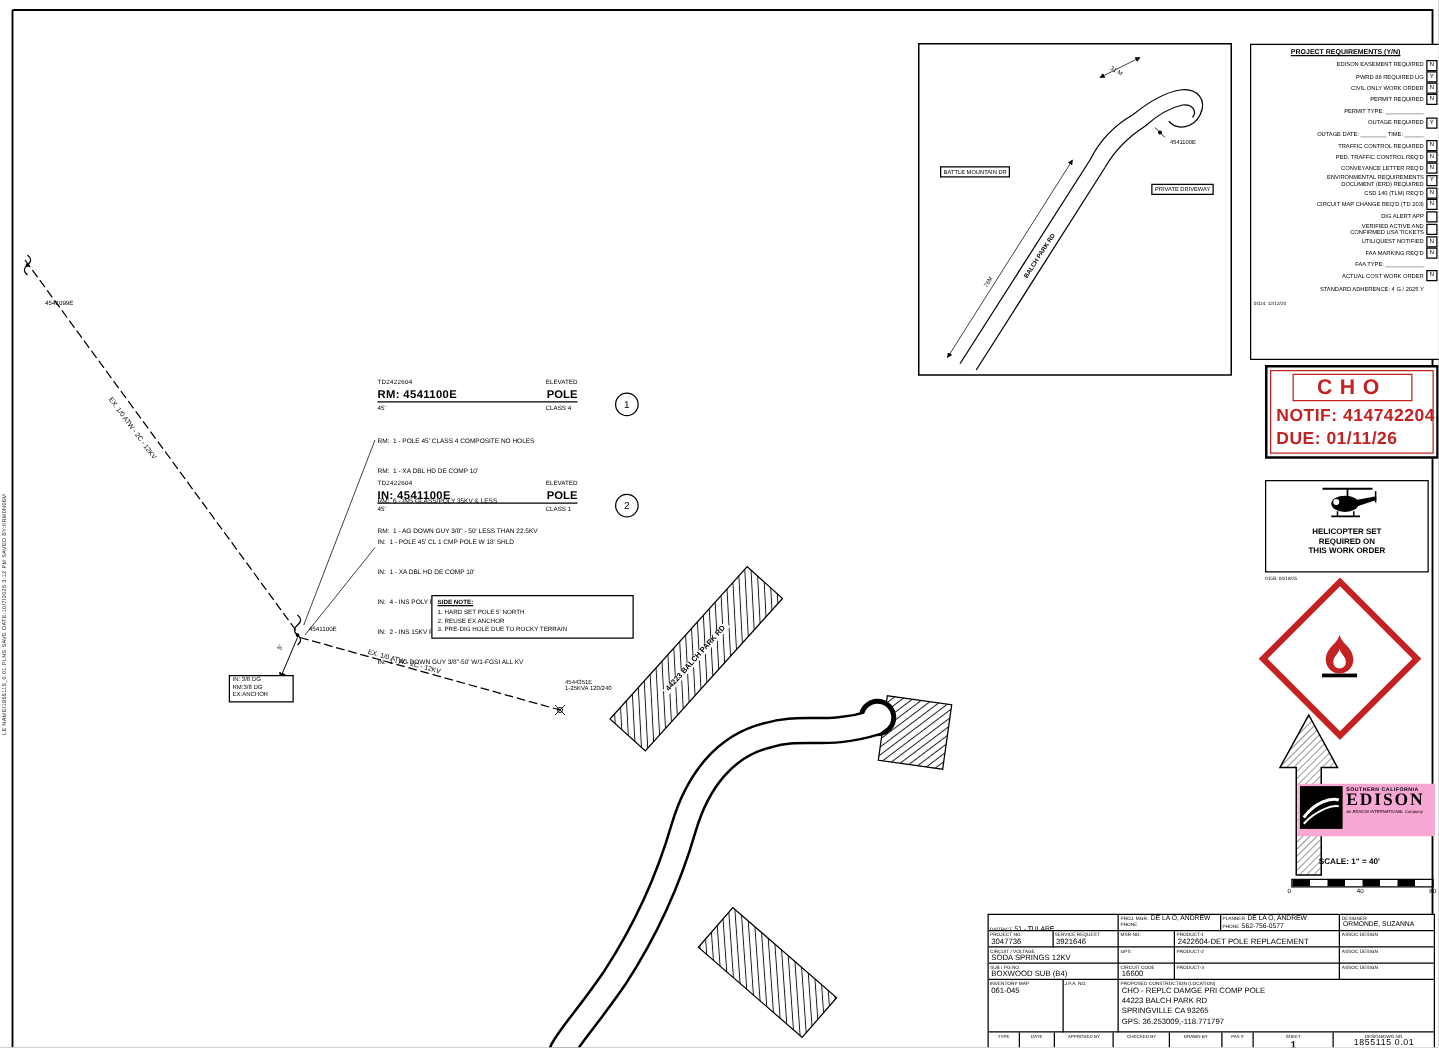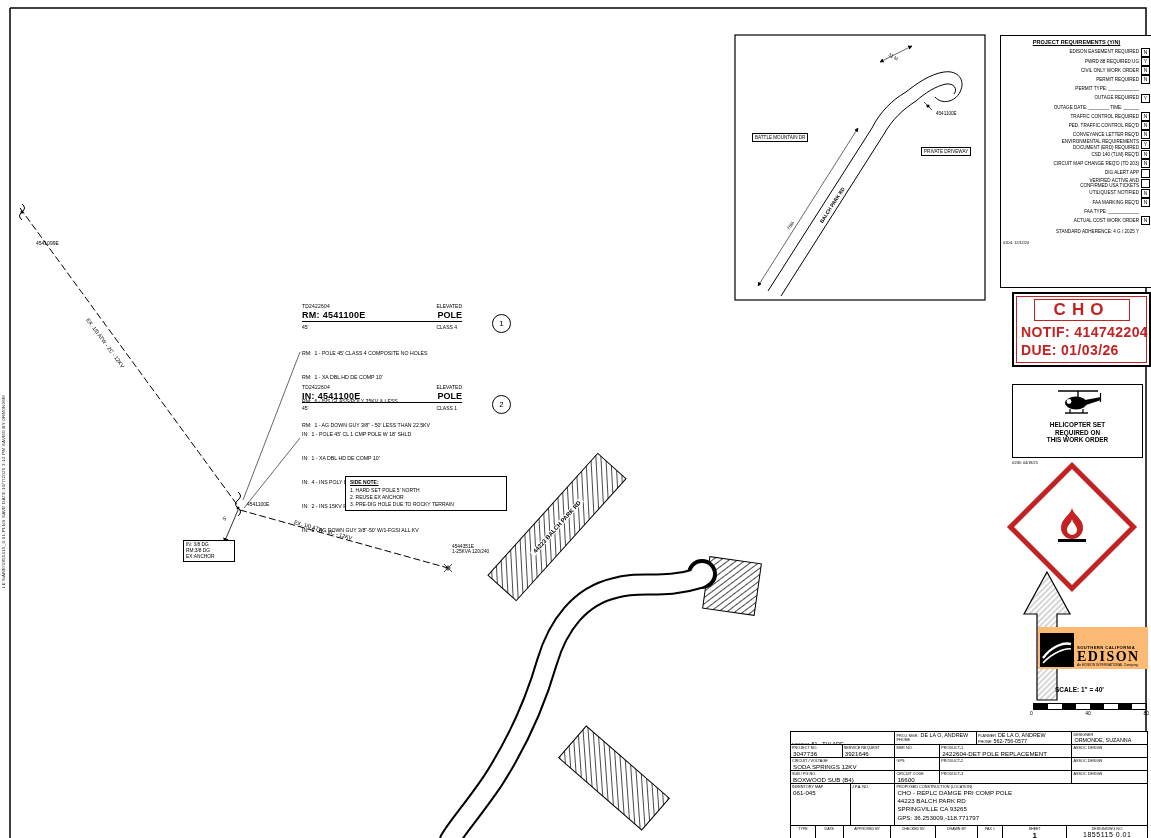--- a/index.html
+++ b/index.html
@@ -36,21 +36,21 @@
   .cho-title-box{border:1.5px solid #c42222;width:94px;margin:0 auto;text-align:center;font-size:17px;font-weight:bold;letter-spacing:6px;line-height:20px}
   .cho-line{font-size:14px;font-weight:bold;margin-top:2.5px;letter-spacing:.4px;white-space:nowrap}
   
   .heli{left:1012px;top:384px;width:131px;height:74px;border:1.2px solid #000;background:#fff;text-align:center;padding-top:3px;box-sizing:border-box}
   .heli-text{font-size:6.4px;font-weight:bold;line-height:7.6px;margin-top:2px}
   
   .hazard{left:1026px;top:481px;width:82px;height:82px;border:5px solid #c42222;background:#fff;transform:rotate(45deg);display:flex;align-items:center;justify-content:center}
   .hazard-inner{transform:rotate(-45deg)}
   .hazard-label{color:#c42222;font-size:3.6px;font-weight:bold;transform:rotate(-45deg);transform-origin:0 0;white-space:nowrap}
   
-  .logo{left:1038px;top:627px;width:110px;height:42px;background:#fdba74;display:flex;align-items:flex-end;gap:3px;padding:2px;box-sizing:border-box}
+  .logo{left:1038px;top:627px;width:110px;height:42px;background:#f9a8d4;display:flex;align-items:flex-start;gap:3px;padding:2px;box-sizing:border-box}
   .logo-sq{width:34px;height:34px;background:#000;flex:0 0 auto}
   .logo-sc{font-size:4.2px;font-weight:bold;letter-spacing:.4px;white-space:nowrap}
   .logo-edison{font-family:"Liberation Serif",serif;font-size:14px;font-weight:bold;letter-spacing:1.5px;line-height:13px}
   .logo-intl{font-size:3.4px;font-style:italic;white-space:nowrap}
   
   .scale-label{font-size:6.5px;font-weight:bold;white-space:nowrap}
   .scalebar{left:1033px;top:703px;width:112px;height:5px;border:1px solid #000;display:flex}
   .sb-seg{flex:1}
   .sb-b{background:#000}
   .scale-ticks{left:1030px;top:710px;width:119px;display:flex;justify-content:space-between;font-size:5px}
@@ -327,21 +327,21 @@
         <span class="req-label">STANDARD ADHERENCE:   4   G /   2025   Y</span>
       </div>
 
     <div class="req-foot">01D4: 12/12/24</div>
   </div>
 
   <div class="abs cho">
     <div class="cho-inner">
       <div class="cho-title-box">CHO</div>
       <div class="cho-line">NOTIF:  414742204</div>
-      <div class="cho-line">DUE:  01/03/26</div>
+      <div class="cho-line">DUE:  01/11/26</div>
     </div>
   </div>
 
   <div class="abs heli">
     <svg width="48" height="27" viewBox="0 0 48 27">
       <line x1="4" y1="3" x2="44" y2="3" stroke="#000" stroke-width="1.6"></line>
       <line x1="24" y1="3" x2="24" y2="9" stroke="#000" stroke-width="1.4"></line>
       <ellipse cx="22" cy="15" rx="11" ry="6.5" fill="#000"></ellipse>
       <circle cx="15" cy="13.5" r="2.4" fill="#fff"></circle>
       <polygon points="31,12 47,9 47,12 32,17" fill="#000"></polygon>

